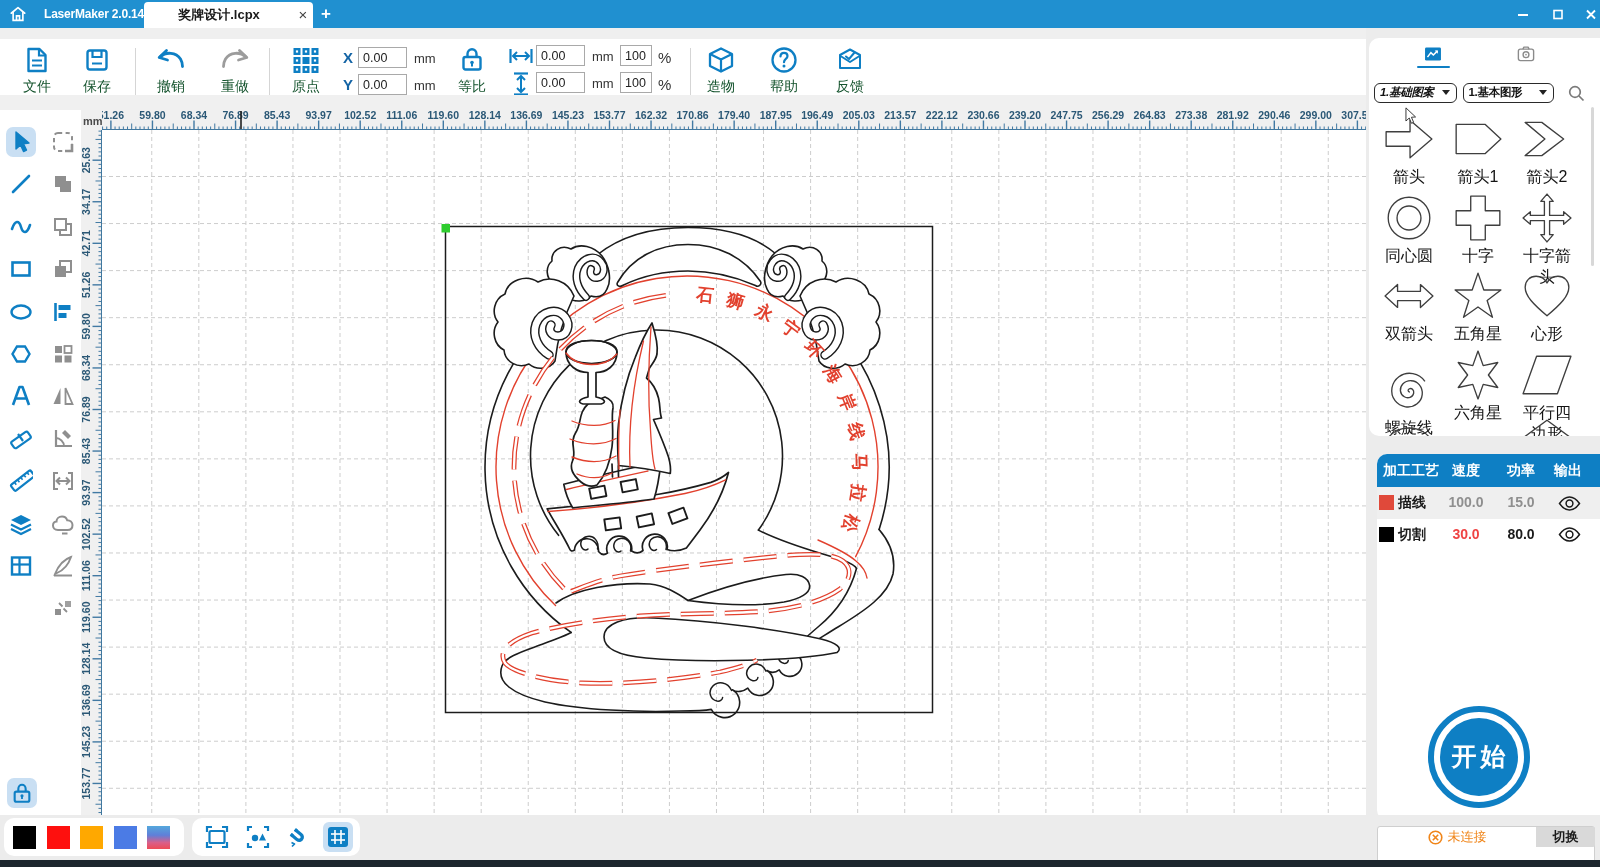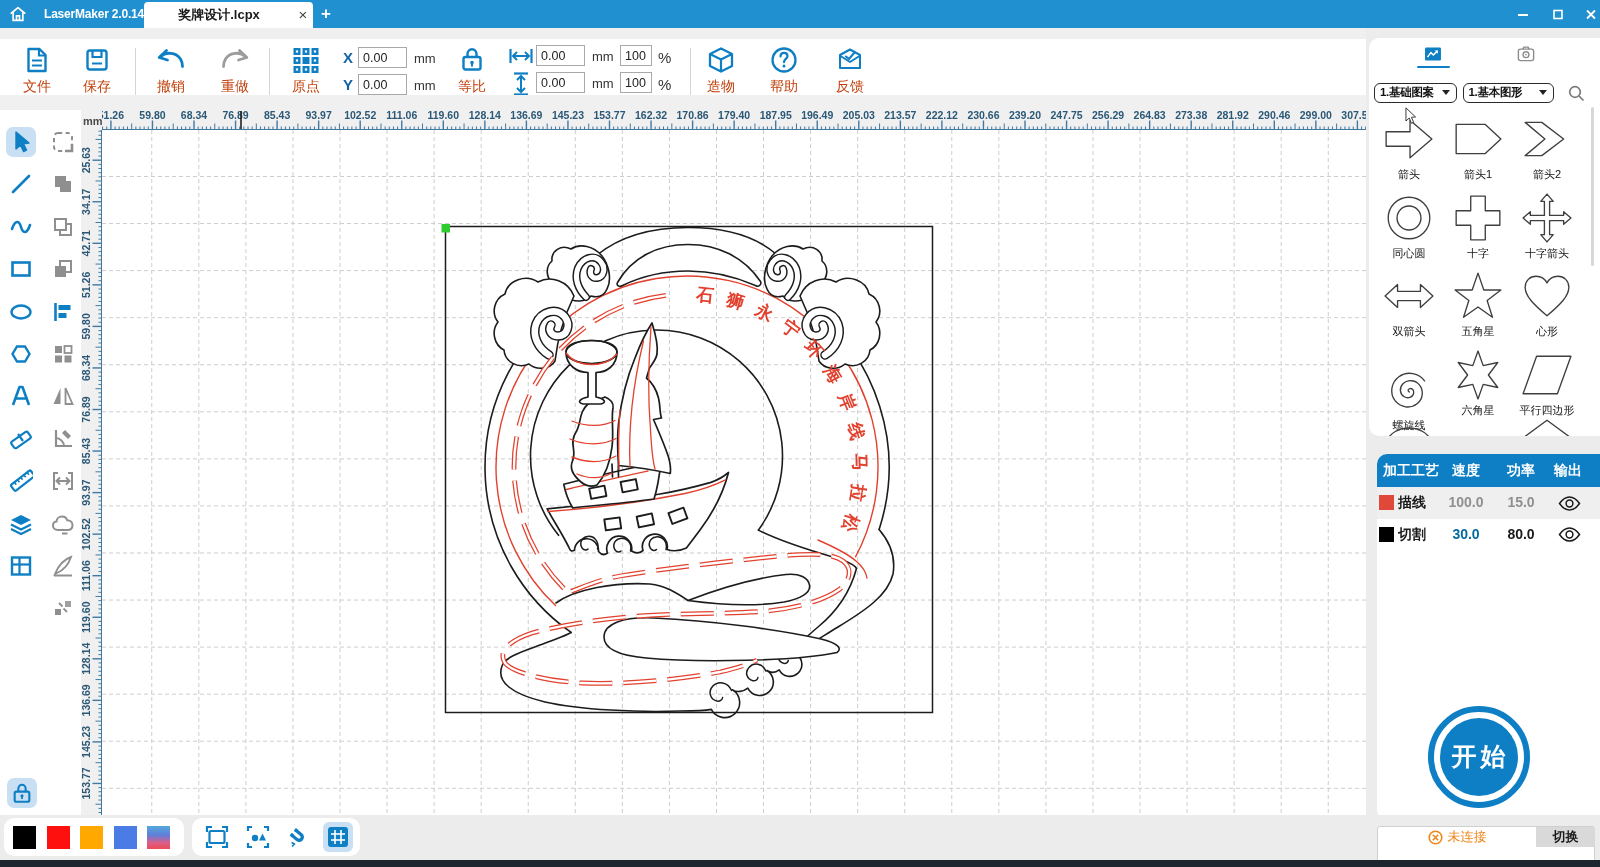--- a/index.html
+++ b/index.html
@@ -19,21 +19,21 @@
   .winbtn svg { position:absolute; left:8px; top:7px; }
 
   
   #strip1 { left:0; top:28px; width:1600px; height:11px; background:#efefef; }
   #toolbar { left:0; top:39px; width:1366px; height:56px; background:#ffffff; }
   #strip2 { left:0; top:95px; width:1371px; height:15px; background:#f0f0f0; }
 
   
   .tbtn { top:0; height:56px; text-align:center; }
   .tbtn .ticon { position:absolute; top:8px; left:50%; transform:translateX(-50%); }
-  .tbtn .tlabel { position:absolute; width:100%; top:39px; font-size:14px; color:#c2410c;font-family:Liberation Mono, monospace; }
+  .tbtn .tlabel { position:absolute; width:100%; top:39px; font-size:14px; color:#14532d;font-family:Liberation Mono, monospace; }
   .tsep { top:9px; width:1px; height:72px; background:#d5d5d5; }
   .coord-label { font-size:15px; font-weight:bold; color:#1464a5; }
   .tb-input { background:#fff; border:1px solid #a9a9a9; font-size:12.5px; color:#222; padding-left:4px; font-family:"Liberation Sans",sans-serif; }
   .tb-unit { font-size:13px; color:#333; }
   #feedback-bg { left:827px; top:42px; width:46px; height:57px; background:#fff; border-radius:8px; }
 
   
   #left-panel { left:0; top:110px; width:81px; height:705px; background:#fff; }
   .ltool { width:30px; height:30px; border-radius:7px; display:flex; align-items:center; justify-content:center; }
   .ltool.active { background:#c9dff3; }
@@ -51,21 +51,21 @@
   
   #right-panel { left:1366px; top:28px; width:234px; height:832px; background:#ececec; }
   #shape-card { left:1369px; top:38px; width:231px; height:398px; background:#fff; border-radius:10px 0 0 10px; overflow:hidden; }
   .rtab { top:7px; width:20px; height:18px; }
   #tab-underline { left:48px; top:27.5px; width:33px; height:2.5px; background:#0e7fc4; border-radius:2px; }
   .dropdown { position:absolute; top:44.5px; height:20px; background:#fff; border:1.4px solid #2a2a2a; border-radius:6px; font-size:11.5px; font-weight:bold; color:#111; line-height:16px; padding-left:5px; letter-spacing:-0.3px; }
   .dropdown .caret { position:absolute; right:6px; top:6px; width:0; height:0; border-left:4px solid transparent; border-right:4px solid transparent; border-top:5px solid #222; }
   #shape-scroll { left:222px; top:69px; width:3px; height:159px; background:#d8d8d8; border-radius:2px; }
   .shape-cell { position:absolute; width:62px; text-align:center; }
   .shape-cell svg { display:block; margin:0 auto; }
-  .shape-label { font-size:11px; color:#141414; margin-top:2px; }
+  .shape-label { font-size:16px; color:#141414; margin-top:2px; }
 
   
   #proc-card { left:1377px; top:454px; width:223px; height:366px; background:#fff; border-radius:10px 0 0 10px; }
   #proc-header { position:absolute; left:0; top:0; width:223px; height:33px; background:#0e7fc4; border-radius:10px 0 0 0; color:#fff; font-size:14px; font-weight:bold; }
   .proc-row { position:absolute; left:0; width:223px; height:31.5px; font-size:14px; }
   .proc-swatch { position:absolute; left:2px; top:8px; width:15px; height:15px; }
   .ph { position:absolute; top:0; height:33px; line-height:33px; }
   .pc { position:absolute; top:0; height:31.5px; line-height:31.5px; }
 
   
@@ -1103,21 +1103,21 @@
     <path d="M5 17.5 L10 11 L13.5 14.5 L19.5 8.5" fill="none" stroke="#fff" stroke-width="2.2"></path>
       <path d="M15.5 8 L20 8 L20 12.5" fill="#fff" stroke="none"></path>
   </svg>
   <div id="tab-underline" class="abs"></div>
   <svg class="rtab abs" style="left:147px;" viewBox="0 0 26 26">
     <rect x="2" y="6" width="22" height="16.5" rx="3" fill="none" stroke="#8b8b8b" stroke-width="2"></rect>
     <path d="M8.5 6 L10 3 L16 3 L17.5 6" fill="none" stroke="#8b8b8b" stroke-width="2" stroke-linejoin="round"></path>
     <circle cx="13" cy="14" r="4.2" fill="none" stroke="#8b8b8b" stroke-width="2"></circle>
     <circle cx="13" cy="14" r="1.2" fill="#8b8b8b"></circle>
   </svg>
-  <div class="dropdown" style="left:5px; width:83px;">
+  <div class="dropdown" style="left:5px; width:83px;font-style:italic;">
     <span>1.基础图案</span>
     <div class="caret"></div>
   </div>
   <div class="dropdown" style="left:93.5px; width:91px;">
     <span>1.基本图形</span>
     <div class="caret"></div>
   </div>
   <svg class="abs" style="left:199px; top:47px;" width="17" height="17" viewBox="0 0 17 17">
     <circle cx="7" cy="7" r="5.3" fill="none" stroke="#7a7a7a" stroke-width="1.7"></circle>
     <line x1="11" y1="11" x2="15.5" y2="15.5" stroke="#7a7a7a" stroke-width="1.7"></line>
@@ -1224,21 +1224,21 @@
     <div class="pc" style="left:64px; width:50px; text-align:center; color:#8f8f8f; font-weight:bold;">100.0</div>
     <div class="pc" style="left:119px; width:50px; text-align:center; color:#8f8f8f; font-weight:bold;">15.0</div>
     <svg style="position:absolute; left:181px; top:8.5px;" width="23" height="15" viewBox="0 0 23 15">
       <path d="M1.5 7.5 C5 2.5 9 1 11.5 1 C14 1 18 2.5 21.5 7.5 C18 12.5 14 14 11.5 14 C9 14 5 12.5 1.5 7.5 Z" fill="none" stroke="#1a1a1a" stroke-width="1.5"></path>
       <circle cx="11.5" cy="7.5" r="3.4" fill="none" stroke="#1a1a1a" stroke-width="1.5"></circle>
     </svg>
       </div>
       <div class="proc-row" style="top: 64.5px; background: rgb(255, 255, 255);">
     <div class="proc-swatch" style="background:#000000"></div>
     <div class="pc" style="left:21px; color:#1a1a1a; font-weight:bold;">切割</div>
-    <div class="pc" style="left:64px; width:50px; text-align:center; color:#0369a1; font-weight:bold;">30.0</div>
+    <div class="pc" style="left:64px; width:50px; text-align:center; color:#ef4444; font-weight:bold;">30.0</div>
     <div class="pc" style="left:119px; width:50px; text-align:center; color:#1a1a1a; font-weight:bold;">80.0</div>
     <svg style="position:absolute; left:181px; top:8.5px;" width="23" height="15" viewBox="0 0 23 15">
       <path d="M1.5 7.5 C5 2.5 9 1 11.5 1 C14 1 18 2.5 21.5 7.5 C18 12.5 14 14 11.5 14 C9 14 5 12.5 1.5 7.5 Z" fill="none" stroke="#1a1a1a" stroke-width="1.5"></path>
       <circle cx="11.5" cy="7.5" r="3.4" fill="none" stroke="#1a1a1a" stroke-width="1.5"></circle>
     </svg>
       </div>
     </div>
   <div id="start-btn">
     <div id="start-inner">开始</div>
   </div>

